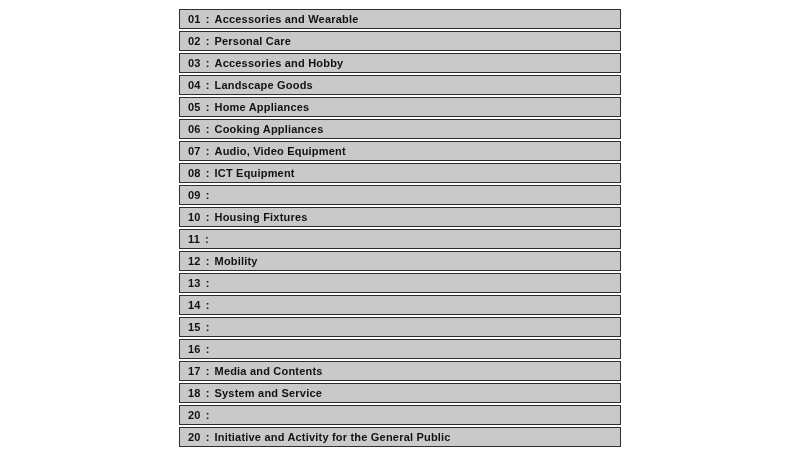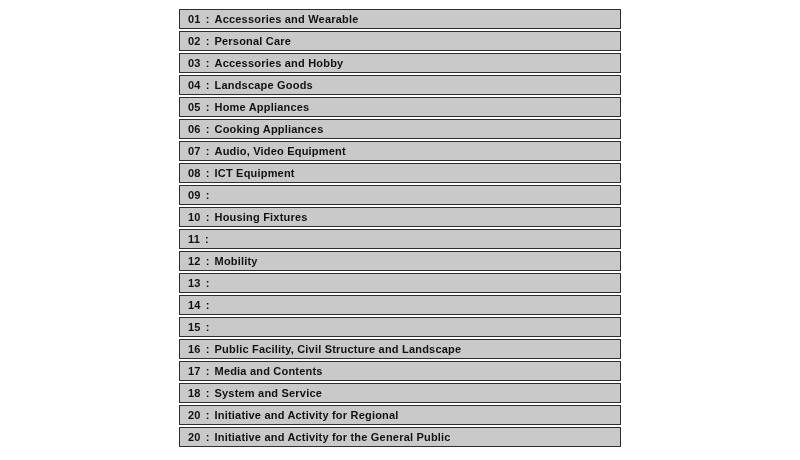--- a/index.html
+++ b/index.html
@@ -131,39 +131,37 @@
   </div>
 
   <div class="row">
     <span class="num">15</span>
     <span class="sep">:</span>
   </div>
 
   <div class="row">
     <span class="num">16</span>
     <span class="sep">:</span>
-    <span class="label">Public Facility, Civil Structure and Landscape</span>
   </div>
 
   <div class="row">
     <span class="num">17</span>
     <span class="sep">:</span>
     <span class="label">Media and Contents</span>
   </div>
 
   <div class="row">
     <span class="num">18</span>
     <span class="sep">:</span>
     <span class="label">System and Service</span>
   </div>
 
   <div class="row">
     <span class="num">20</span>
     <span class="sep">:</span>
-    <span class="label">Initiative and Activity for Regional</span>
   </div>
 
   <div class="row">
     <span class="num">20</span>
     <span class="sep">:</span>
     <span class="label">Initiative and Activity for the General Public</span>
   </div>
 
 </div>
 

